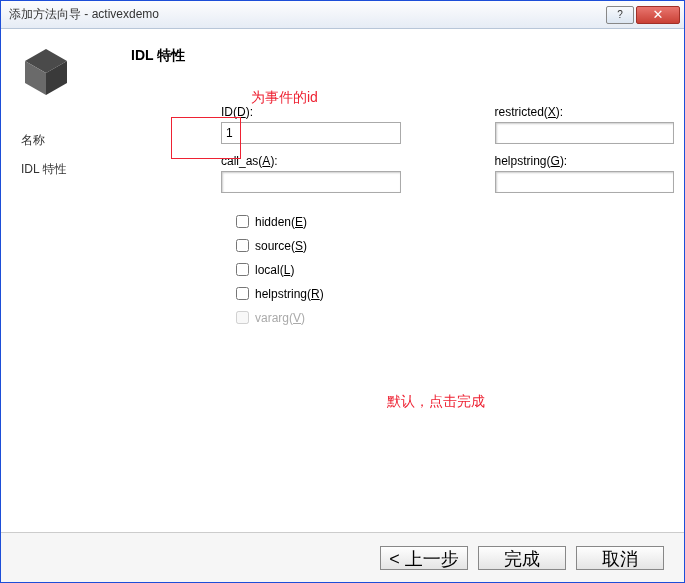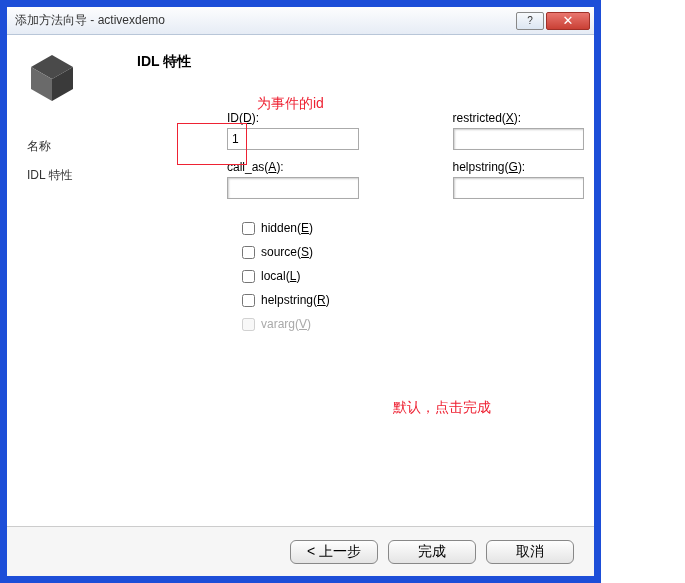--- a/index.html
+++ b/index.html
@@ -1,42 +1,42 @@
 <!DOCTYPE html>
 <html><head>
 <meta charset="utf-8">
 <style>
 * { box-sizing: border-box; margin: 0; padding: 0; }
 body { font-family: "Microsoft YaHei", SimSun, sans-serif; font-size: 12px; background: #fff; }
-.window { width: 601px; height: 583px; border: 7px solid #1d4ed8; background: #fff; position: relative; }
+.window { width: 685px; height: 583px; border: 1px solid #1d4ed8; background: #fff; position: relative; }
 .titlebar { height: 28px; background: linear-gradient(#fdfdfe, #e6ecf5); border-bottom: 1px solid #b8c6d8; display: flex; align-items: center; padding: 0 4px 0 8px; }
 .titlebar-text { flex: 1; font-size: 12px; color: #333; }
 .win-btn { width: 28px; height: 18px; margin-left: 2px; border: 1px solid #888; border-radius: 2px; display: flex; align-items: center; justify-content: center; font-size: 10px; cursor: pointer; }
 .win-help { background: linear-gradient(#f7f9fc, #dce6f2); color: #333; }
 .win-close { width: 44px; background: linear-gradient(#e9766f, #c94035); color: #fff; border-color: #a03028; font-size: 13px; }
 .body { display: flex; height: calc(100% - 28px - 50px); }
 .sidebar { width: 170px; padding: 18px 10px 10px 20px; }
 .logo { width: 50px; height: 50px; margin-bottom: 26px; }
 .side-item { padding: 6px 0; font-size: 12px; color: #333; cursor: pointer; }
 .main { flex: 1; padding: 18px 10px 0 0; position: relative; }
 .heading { font-size: 14px; font-weight: bold; margin-bottom: 40px; margin-left: -40px; }
 .annot { color: #e23; font-size: 14px; position: absolute; }
 .redbox { position: absolute; border: 1px solid #e23; }
 .form-row { display: flex; gap: 44px; margin-bottom: 10px; }
 .field { flex: 1; max-width: 200px; margin-left: 50px; }
 .field-label { font-size: 12px; margin-bottom: 3px; display: block; }
 .field input[type=text] { width: 100%; height: 22px; border: 1px solid #aaa; padding: 0 4px; font-size: 12px; }
 .field input[type=text].shadow { box-shadow: inset 1px 1px 2px #ccc; }
 .underline { text-decoration: underline; }
 .checks { margin: 22px 0 0 65px; }
-.check-row { display: flex; align-items: flex-end; margin-bottom: 10px; font-size: 12px; }
+.check-row { display: flex; align-items: flex-start; margin-bottom: 10px; font-size: 12px; }
 .check-row input { margin-right: 6px; }
 .check-row.disabled { color: #aaa; }
 .footer { position: absolute; bottom: 0; left: 0; right: 0; height: 50px; border-top: 1px solid #ccc; display: flex; justify-content: flex-end; align-items: center; padding: 0 20px; gap: 10px; background: #f6f6f6; }
-.footer button { width: 88px; height: 24px; font-size: 14px; border: 1px solid #888; background: linear-gradient(#fefefe, #e4e4e4); border-radius: 6px; cursor: pointer; }
+.footer button { width: 88px; height: 24px; font-size: 18px; border: 1px solid #888; background: linear-gradient(#fefefe, #e4e4e4); border-radius: 0; cursor: pointer; }
 .footer button:disabled { color: #aaa; cursor: default; }
 </style>
 </head>
 <body>
 
 <div class="window">
   <div class="titlebar">
     <span class="titlebar-text">添加方法向导 - activexdemo</span>
     <div class="win-btn win-help">?</div>
     <div class="win-btn win-close">✕</div>

